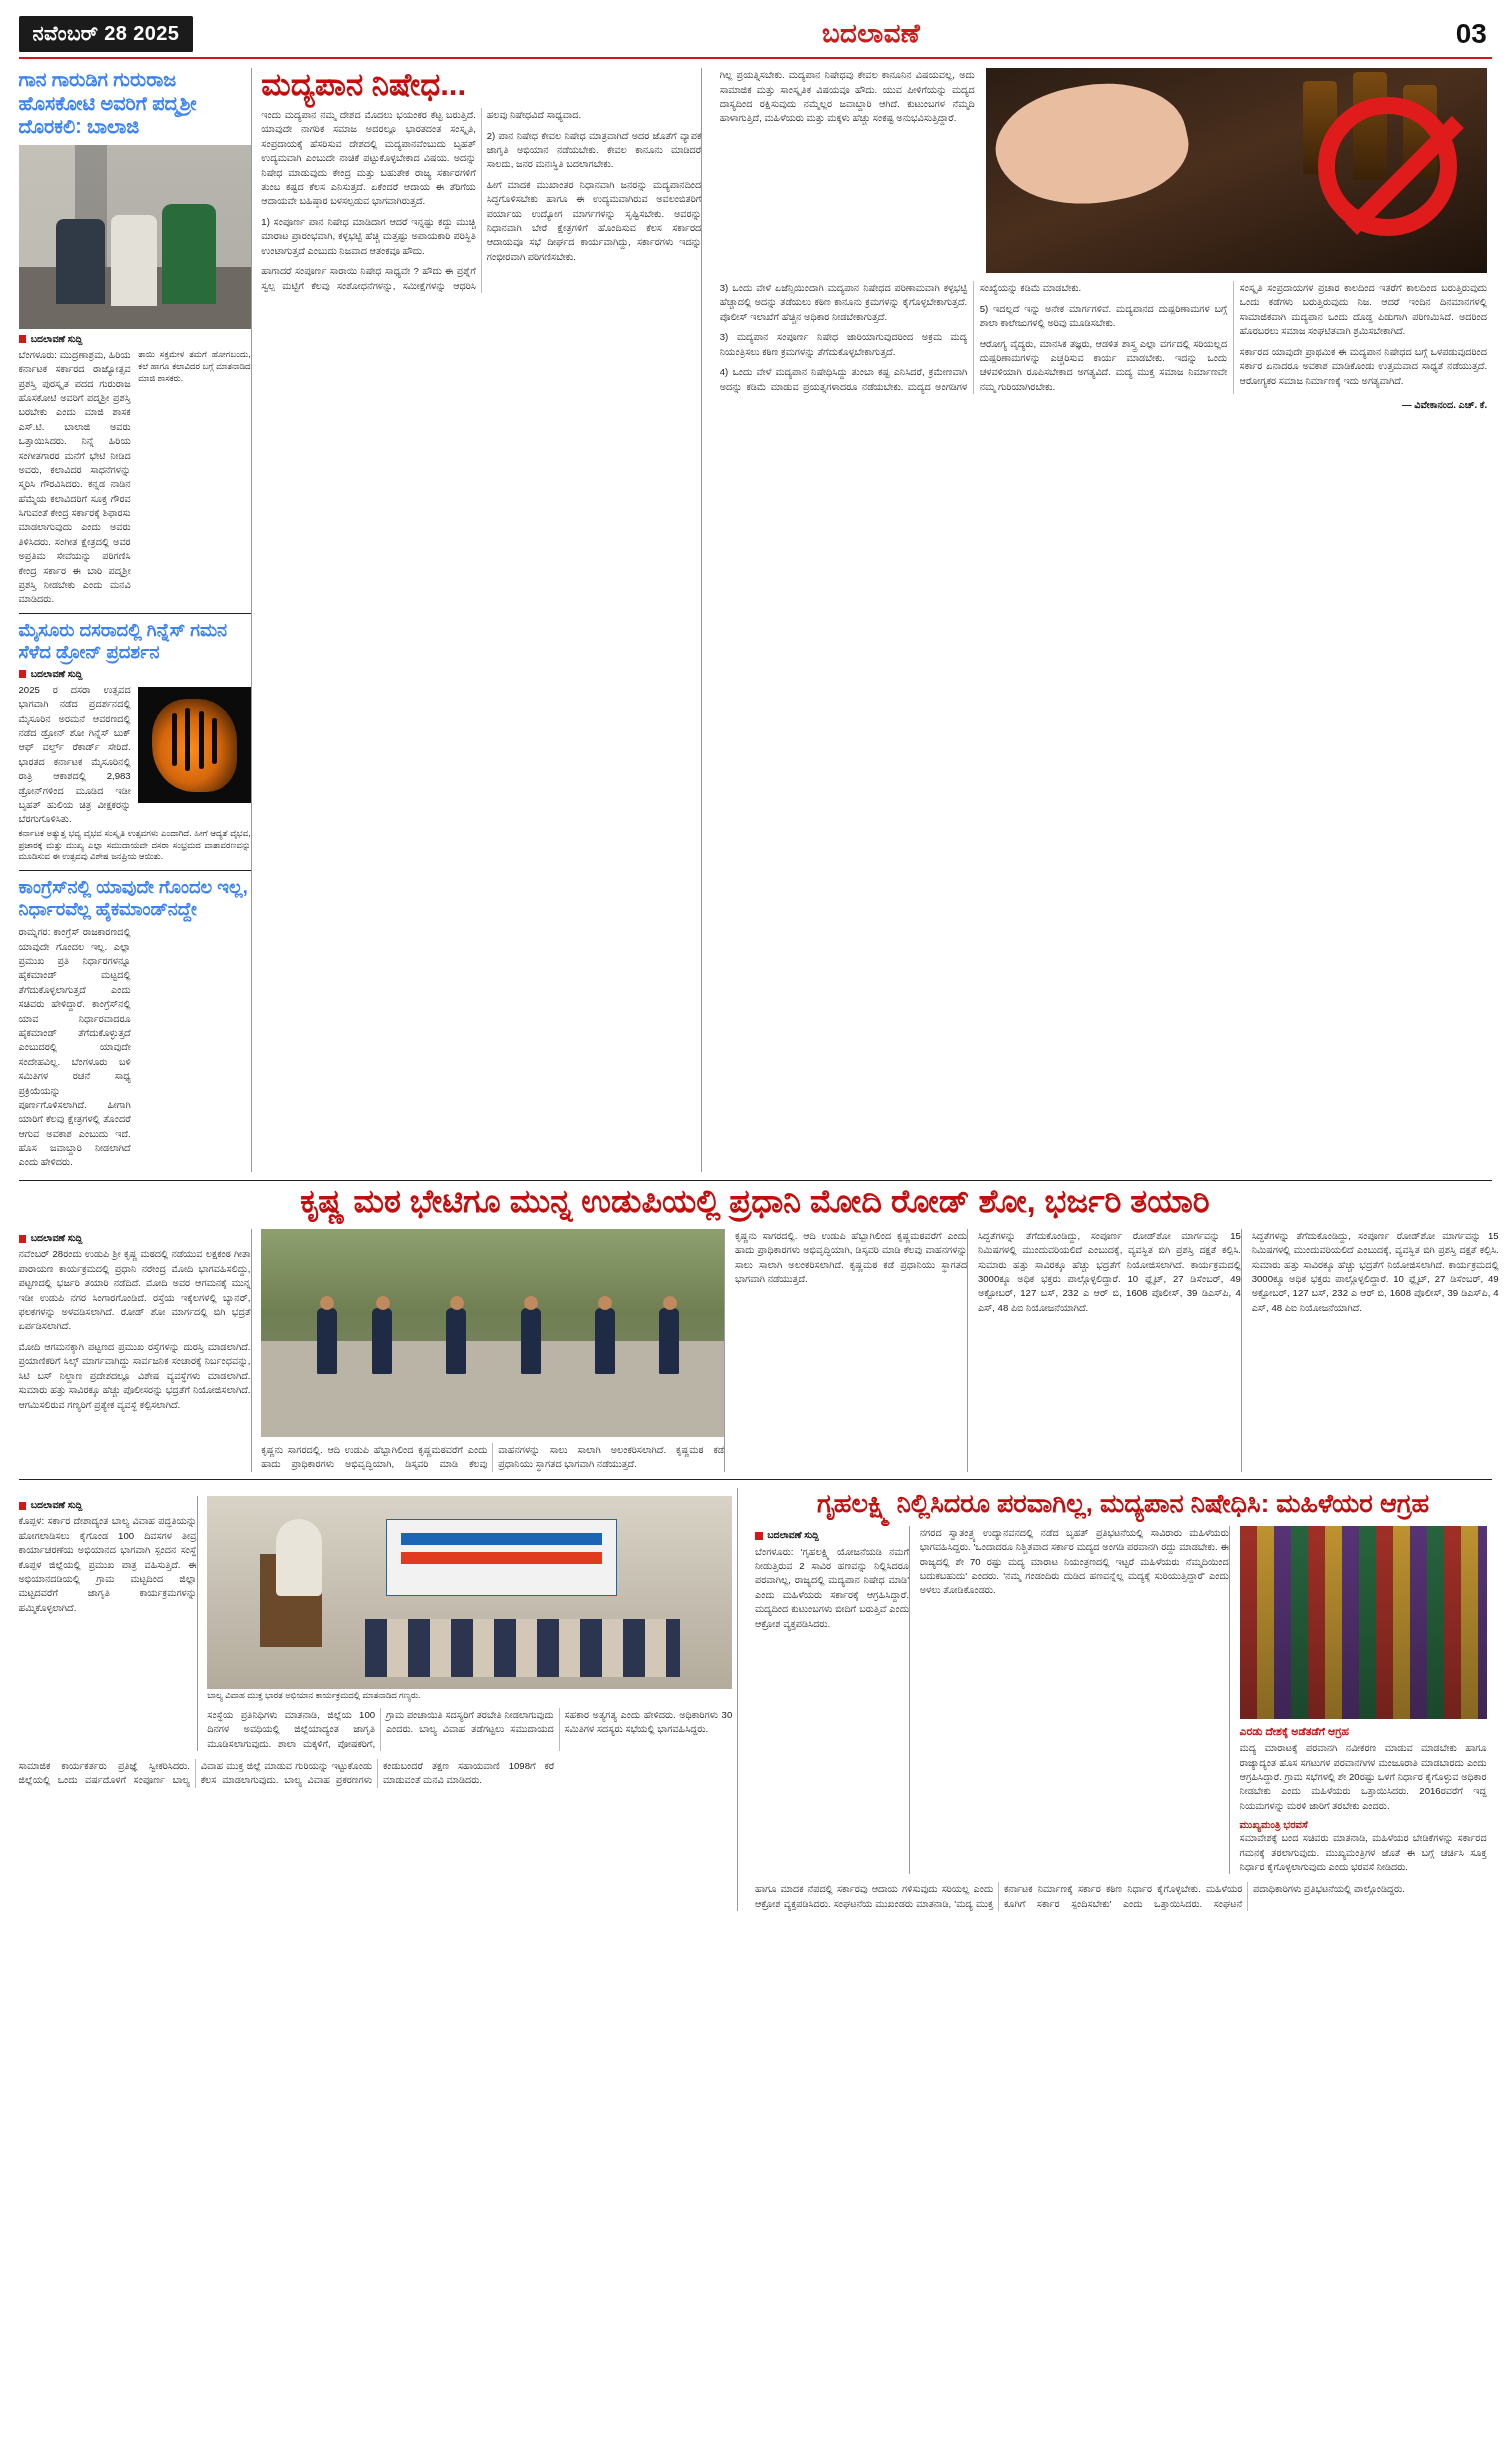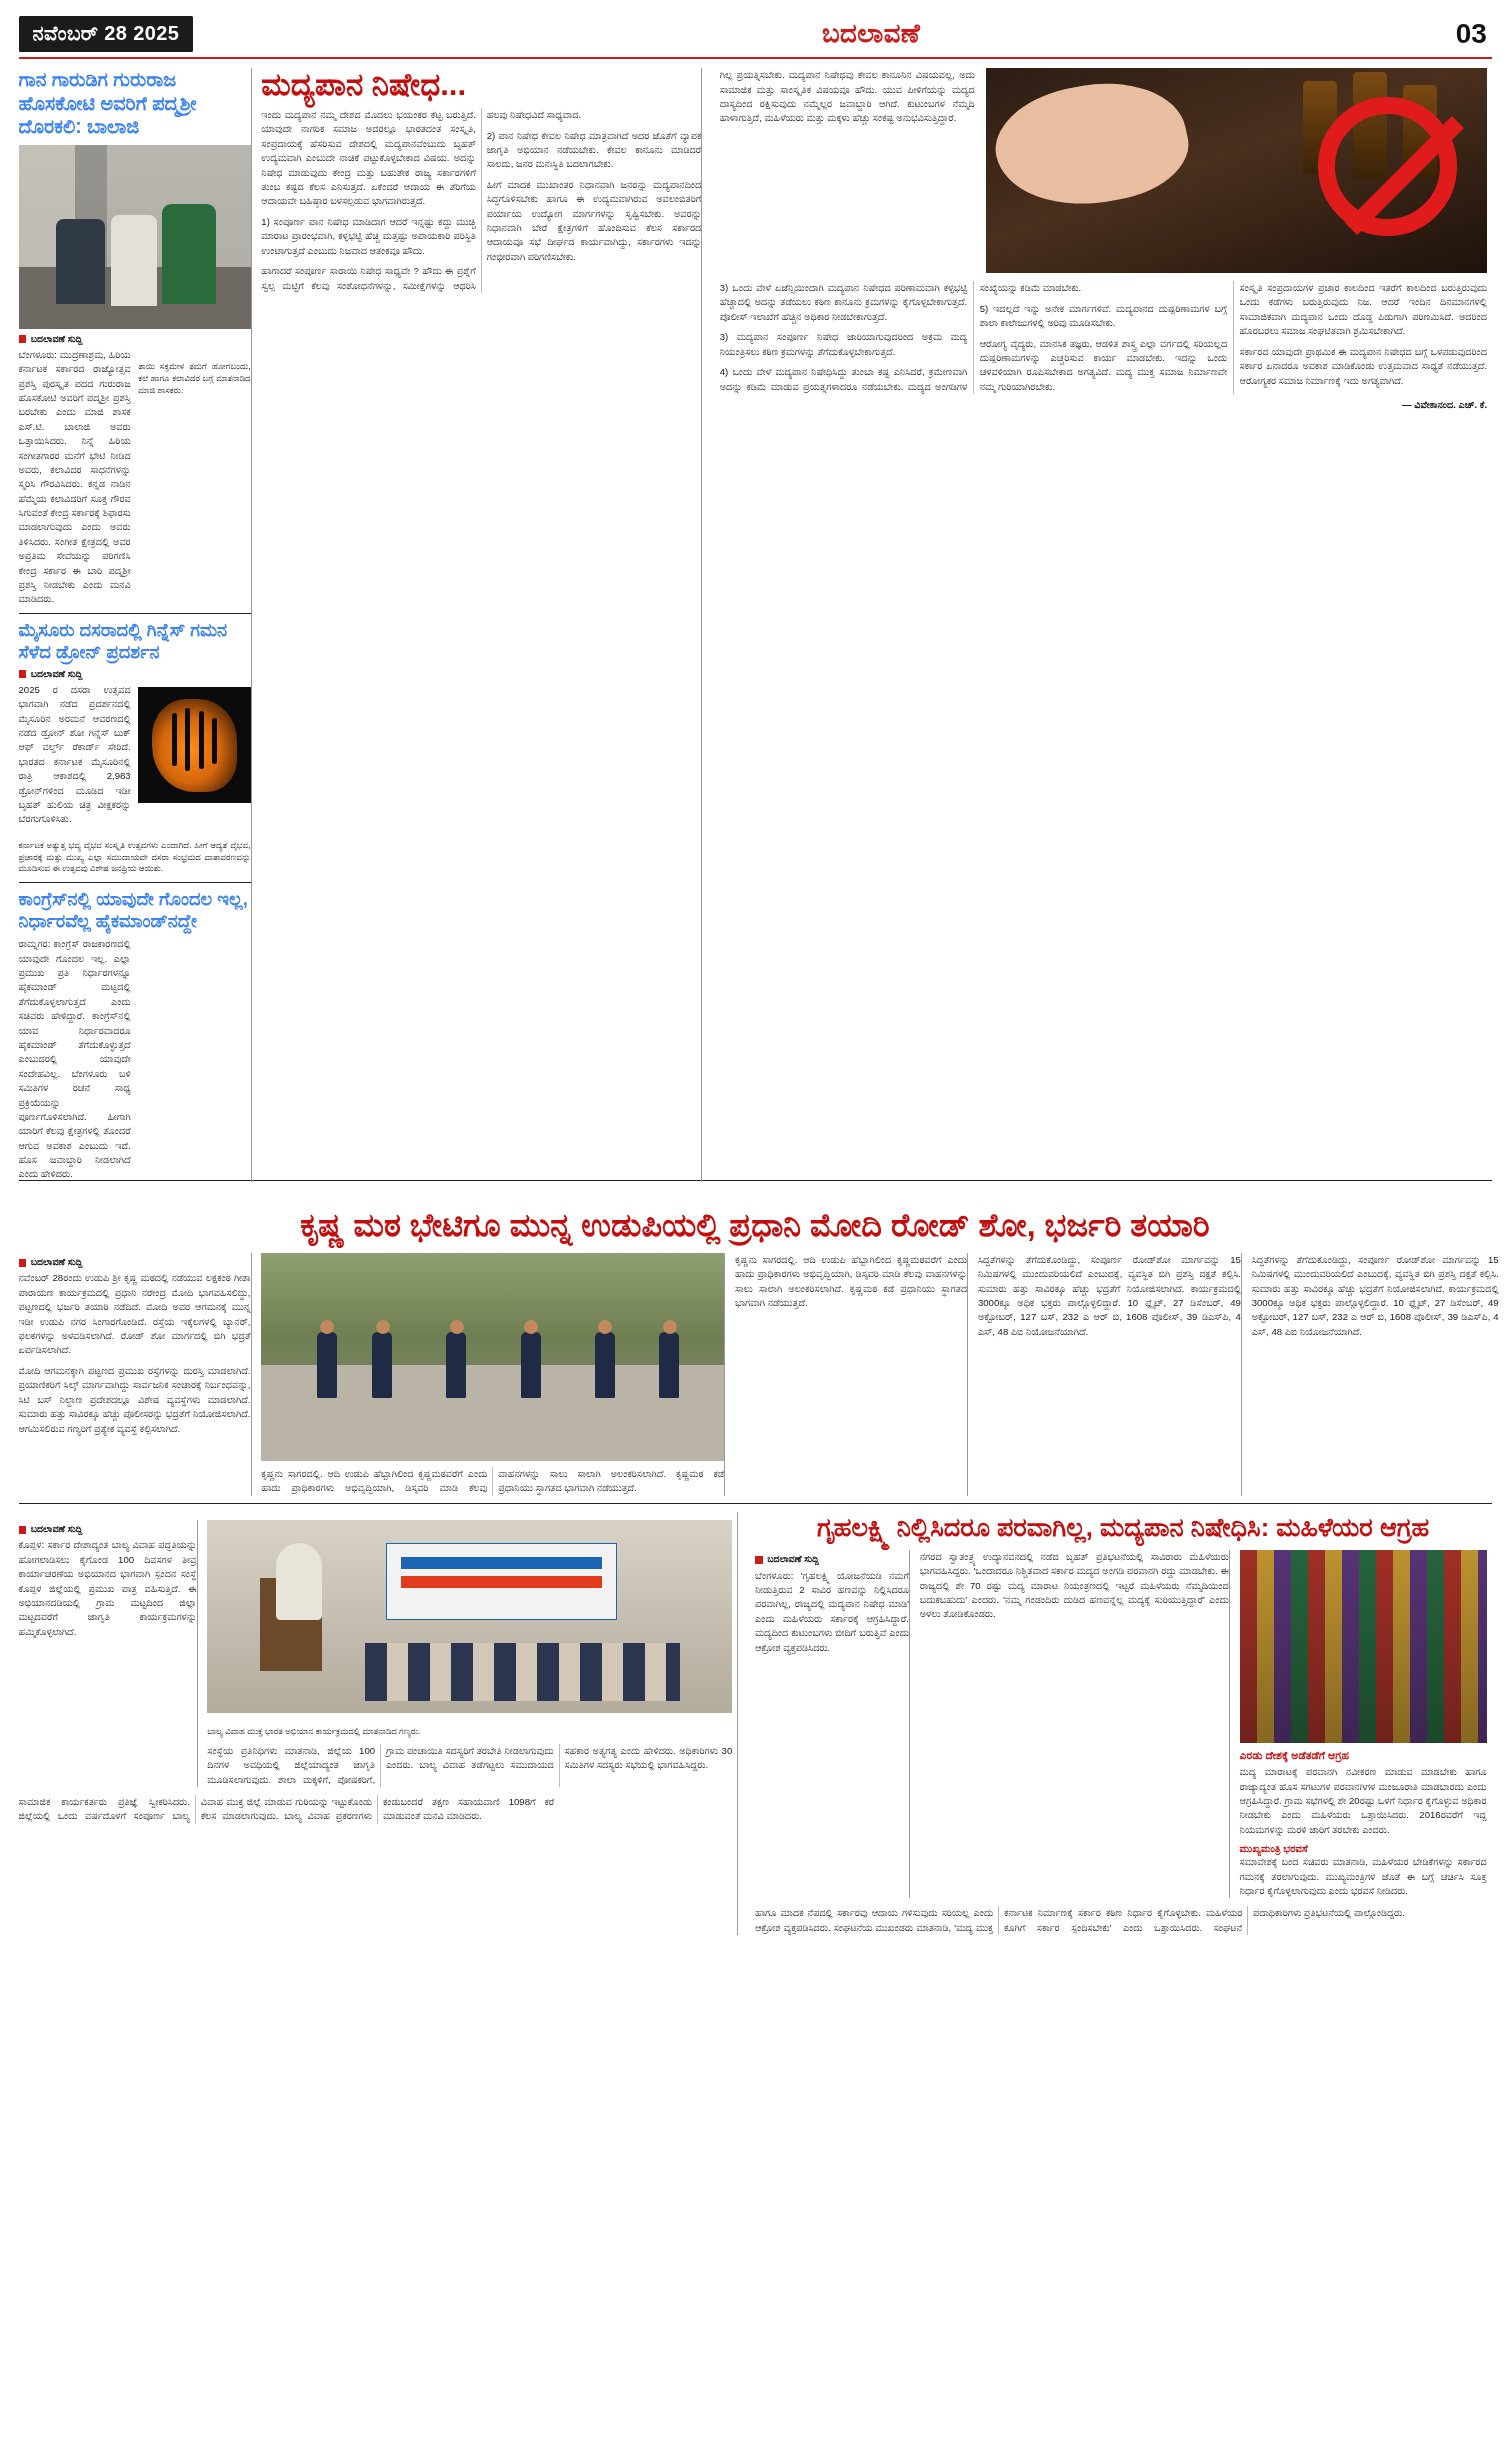--- a/index.html
+++ b/index.html
@@ -63,21 +63,21 @@
   .body-txt {
     font-size: 9.6px;
     line-height: 1.5;
     text-align: justify;
     color: #1a1a1a;
     hyphens: auto;
     word-break: break-word;
   }
   .rule-h { border-top: 0.8px solid #222; margin: 6.2px 0; }
   .photo { background:#cfcfcf; position:relative; overflow:hidden; }
-  .photo-cap { font-size:8.5px; line-height:1.4; text-align:justify; margin-top:13px; }
+  .photo-cap { font-size:8.5px; line-height:1.4; text-align:justify; margin-top:1px; }
 
   
   .top-grid {
     display: grid;
     grid-template-columns: 232px 10.8px 440px 10.8px 775px;
     margin-top: 9.3px;
     height: 1104px;
   }
   .vline { border-left: 0.8px solid #9a9a9a; }
 
@@ -123,21 +123,21 @@
     border: 17px solid #e01b1b; border-radius:50%;
   }
   .r-photo .ban::after {
     content:""; position:absolute; left:-6.2px; top:53px; width:151px; height:17px;
     background:#e01b1b; transform: rotate(-45deg); transform-origin:center;
   }
   .r-body { column-count: 3; column-gap: 12.4px; column-rule: 0.8px solid #bbb; margin-top: 7.7px; }
   .sign { text-align:right; font-size:9.6px; font-weight:bold; margin-top:4.6px; }
 
   
-  .modi-wrap { margin-top: 7.7px; border-top: 0.8px solid #222; padding-top: 26px; }
+  .modi-wrap { margin-top: 7.7px; border-top: 0.8px solid #222; padding-top: 2px; }
   .modi-hl { font-size: 32px; color:#c40d0d; text-align:center; line-height:1.14; }
   .modi-photo { width:100%; height:208px; position:relative; overflow:hidden;
     background:linear-gradient(180deg,#8fa06f 0%,#6f7f52 40%,#8a8a7a 100%); }
   .modi-photo .ground { position:absolute; left:0; right:0; bottom:0; height:46%; background:#b9b4a6;}
   .modi-photo .cop { position:absolute; bottom:30%; width:20px; height:66px; background:#1f2a44; border-radius:5.4px 5.4px 1.5px 1.5px;}
   .modi-photo .cop::before{content:"";position:absolute;left:3.1px;top:-12.4px;width:14px;height:14px;background:#c08a5e;border-radius:50%;}
 
   
   .bottom-wrap { margin-top: 7.7px; border-top: 0.8px solid #222; padding-top: 7.7px; }
   .bottom-grid { display:grid; grid-template-columns: 718px 10.8px 744px; }

